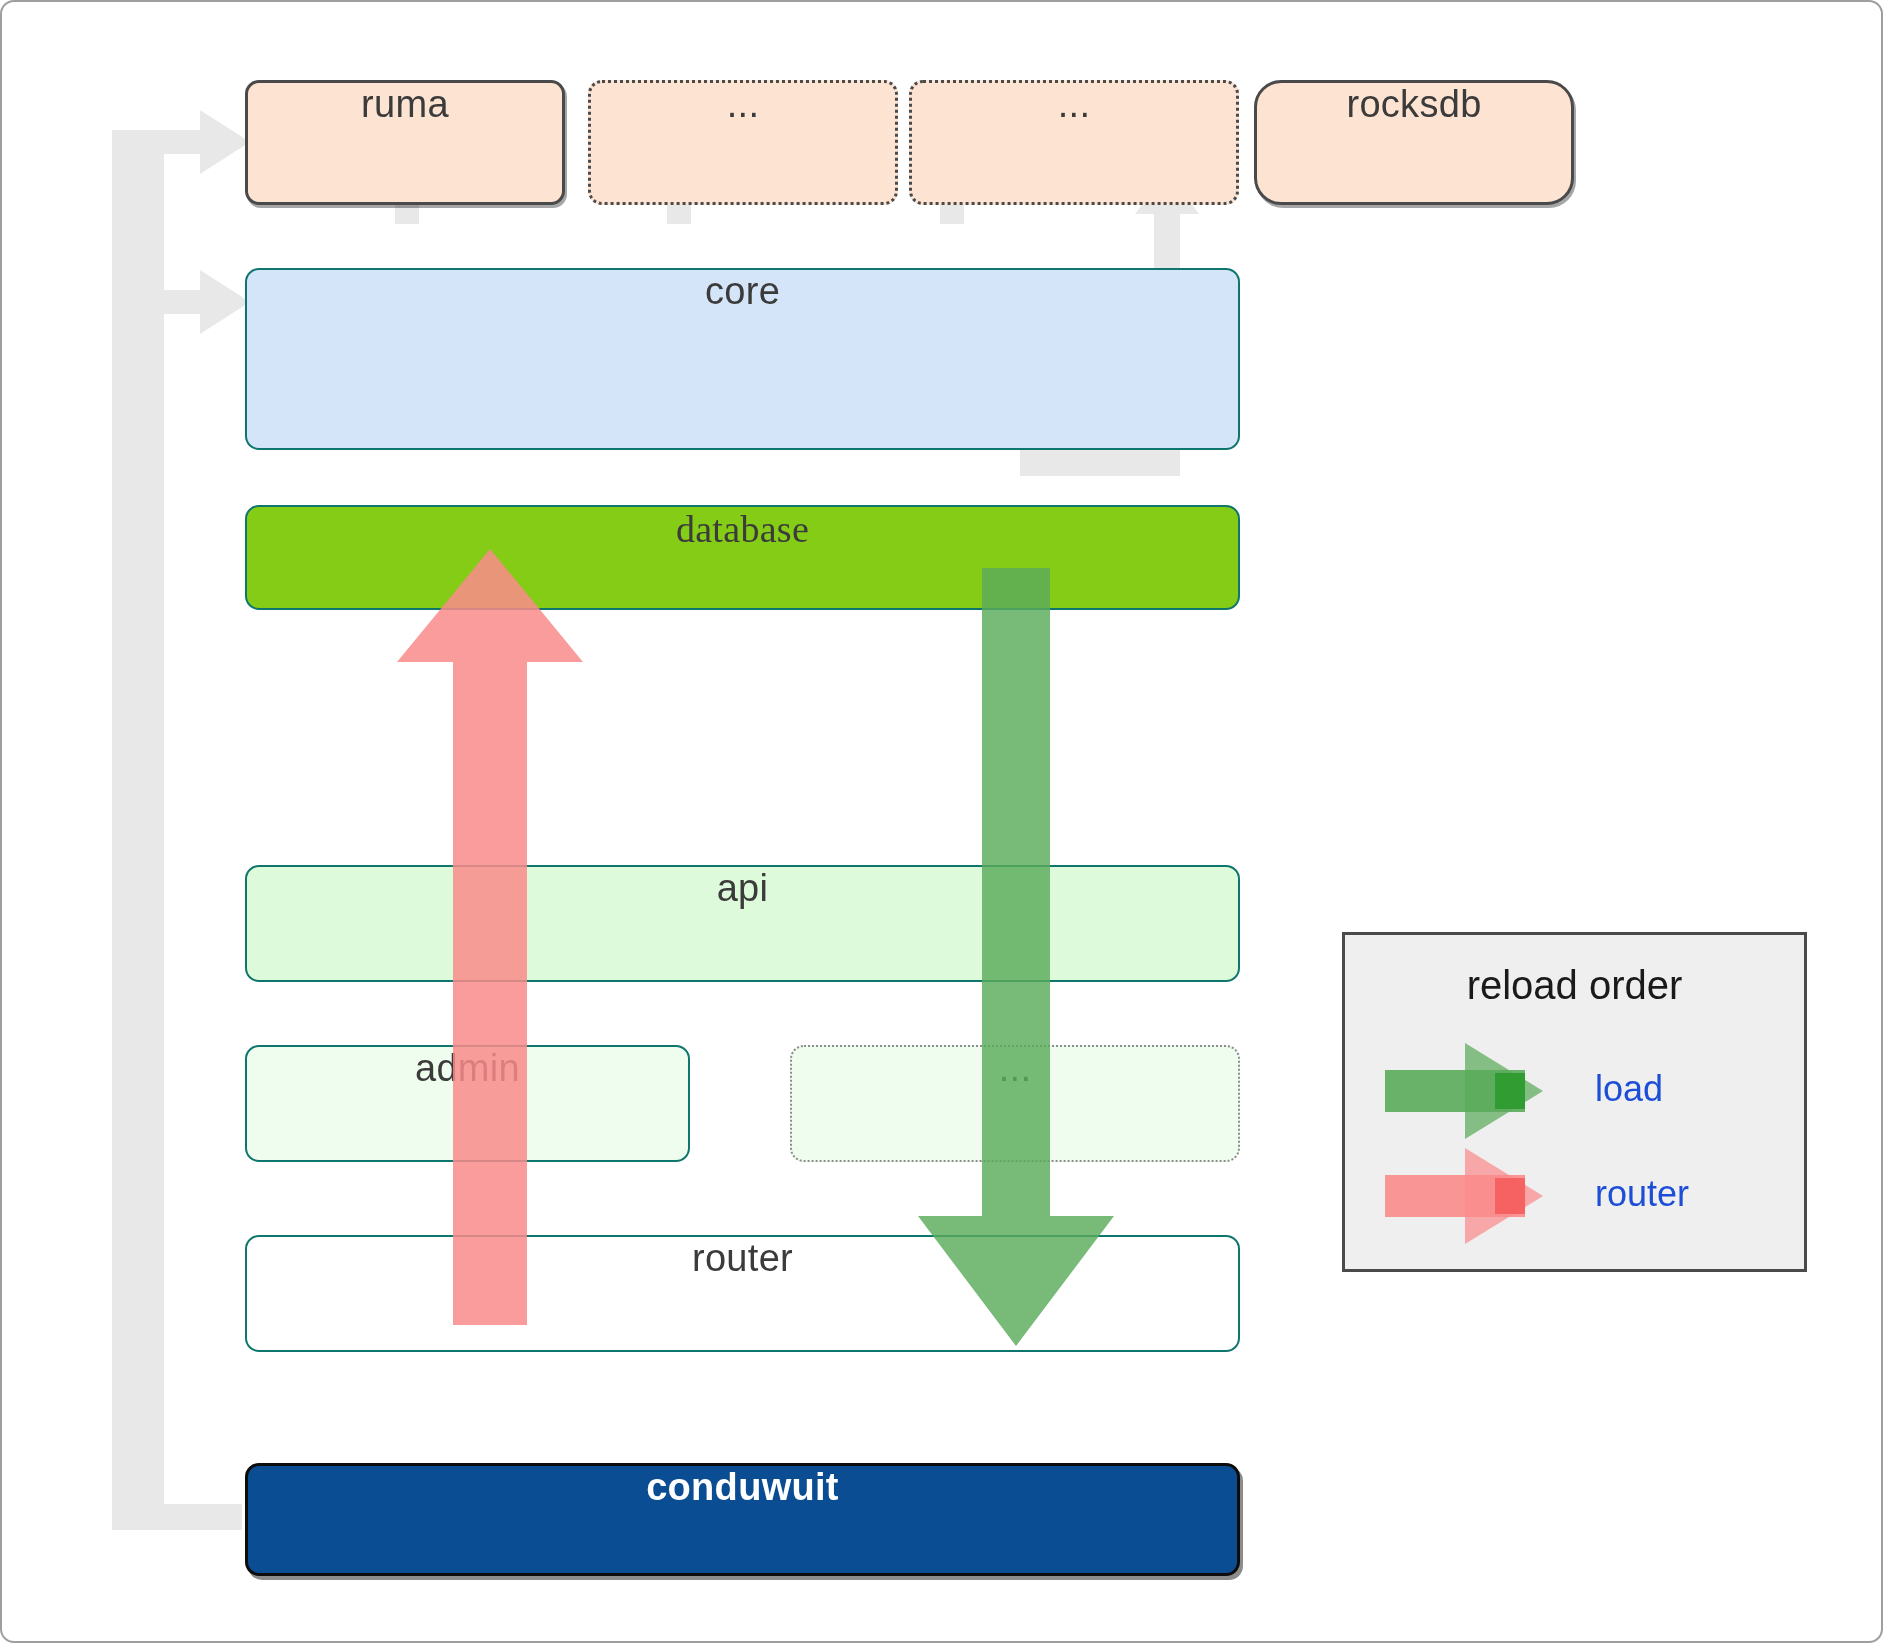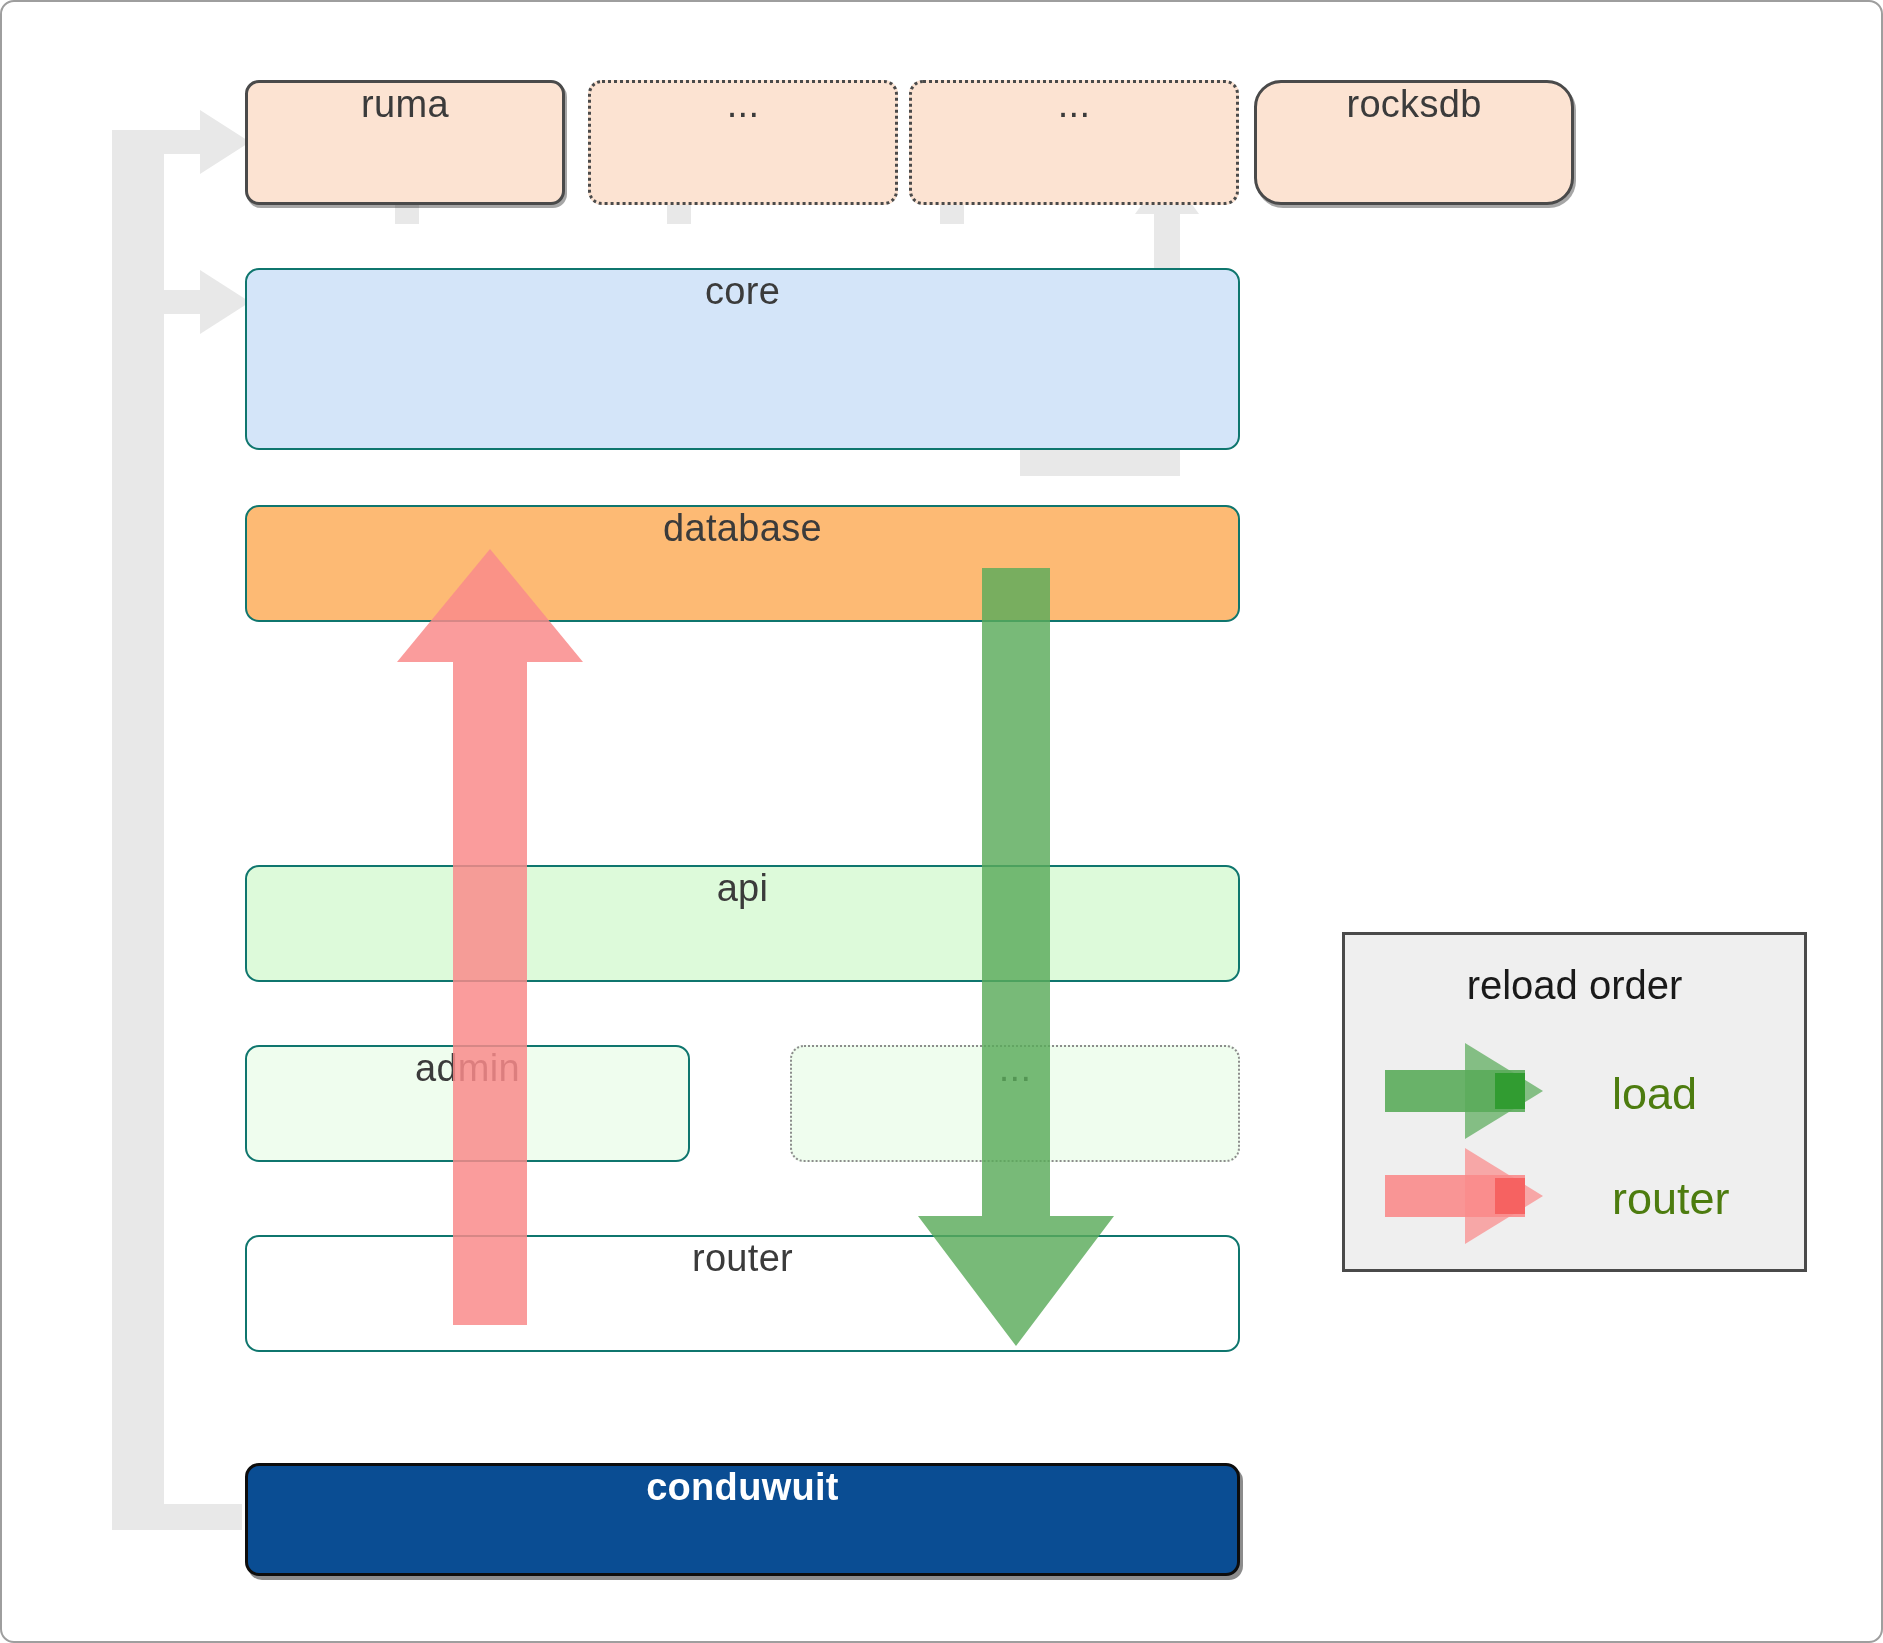--- a/index.html
+++ b/index.html
@@ -36,21 +36,21 @@
     position:absolute;
     background:#efefef;
     border:3px solid #4a4a4a;
     box-sizing:border-box;
   }
   .legend-title{
     position:absolute;left:0;right:0;top:28px;
     text-align:center;font-size:40px;color:#1a1a1a;
   }
   .legend-label{
-    position:absolute;font-size:45px;color:#4d7c0f;margin-left:17px;
+    position:absolute;font-size:36px;color:#1d4ed8;
   }
   .svgover{position:absolute;left:0;top:0;width:1883px;height:1643px;pointer-events:none;}
 </style>
 </head>
 <body>
 
 <div id="canvas">
 
   <div class="conn" style="left:110px;top:128px;width:26px;height:1400px;"></div>
   <div class="conn" style="left:110px;top:1502px;width:130px;height:26px;"></div>
@@ -91,21 +91,21 @@
   </div>
 
   <div class="box solid-dark" style="left:1252px;top:78px;width:320px;height:125px;background:#fce3d2;border-radius:27px;">
     <span>rocksdb</span>
   </div>
 
   <div class="box gray-edge" style="left:243px;top:266px;width:995px;height:182px;background:#d4e5f9;">
     <span>core</span>
   </div>
 
-  <div class="box gray-edge" style="left:243px;top:503px;width:995px;height:117px;background:#fdba74;">
+  <div class="box gray-edge" style="left:243px;top:503px;width:995px;height:105px;background:#84cc16;font-family:Liberation Serif, serif;">
     <span>database</span>
   </div>
 
 
   <div class="box gray-edge" style="left:243px;top:863px;width:995px;height:117px;background:#ddfada;">
     <span>api</span>
   </div>
 
   <div class="box gray-edge" style="left:243px;top:1043px;width:445px;height:117px;background:#effdee;">
     <span>admin</span>

